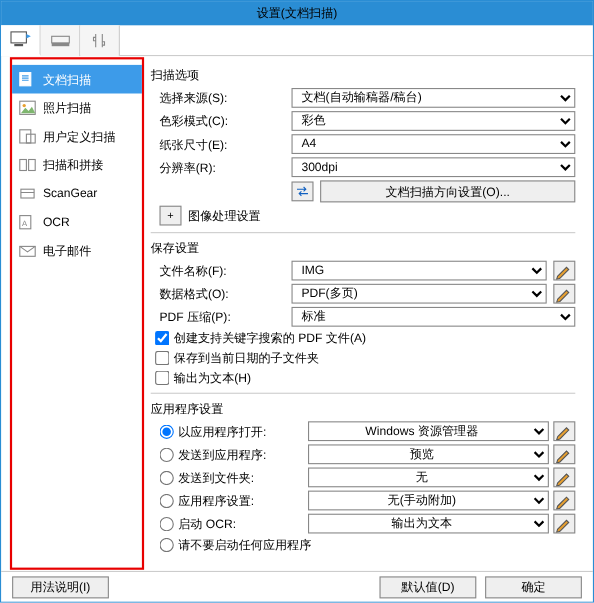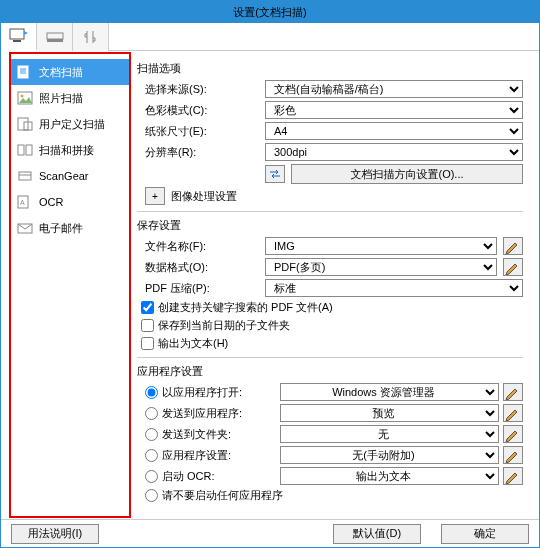--- a/index.html
+++ b/index.html
@@ -20,21 +20,21 @@
 .row label { width: 114px; font-size: 11px; }
 .row select, .row input[type=text] { flex: 1; height: 18px; border: 1px solid #888; font-size: 11px; padding: 0 4px; background: #fff; }
 .btn { height: 20px; border: 1px solid #888; background: #efefef; font-size: 11px; padding: 0 10px; cursor: pointer; }
 .btn-sm { width: 20px; height: 18px; border: 1px solid #888; background: #efefef; display: inline-flex; align-items: center; justify-content: center; font-size: 10px; cursor: pointer; }
 .hr { border: none; border-top: 1px solid #ccc; margin: 6px 0; }
 .check-row { display: flex; align-items: center; margin: 3px 0 3px 4px; gap: 4px; font-size: 11px; }
 .radio-row { display: flex; align-items: center; margin: 3px 0 3px 8px; gap: 4px; font-size: 11px; }
 .radio-row label { width: 114px; }
 .radio-row select { flex: 1; height: 18px; border: 1px solid #888; font-size: 11px; padding: 0 4px; background: #fff; text-align: center; }
 .footer { height: 28px; border-top: 1px solid #ccc; display: flex; align-items: center; padding: 0 10px; gap: 8px; }
-.footer-right { margin-left: auto; display: flex; gap: 20px; }
+.footer-right { margin-left: auto; display: flex; gap: 8px; }
 .footer .btn { width: 88px; }
 .icon-box { display: inline-block; }
 .sel-icon { width: 14px; height: 12px; display: inline-block; vertical-align: middle; margin-right: 2px; }
 .pencil { width: 18px; height: 16px; }
 .plus-box { margin-left: 8px; }
 </style>
 </head>
 <body>
 
 <div class="window">

